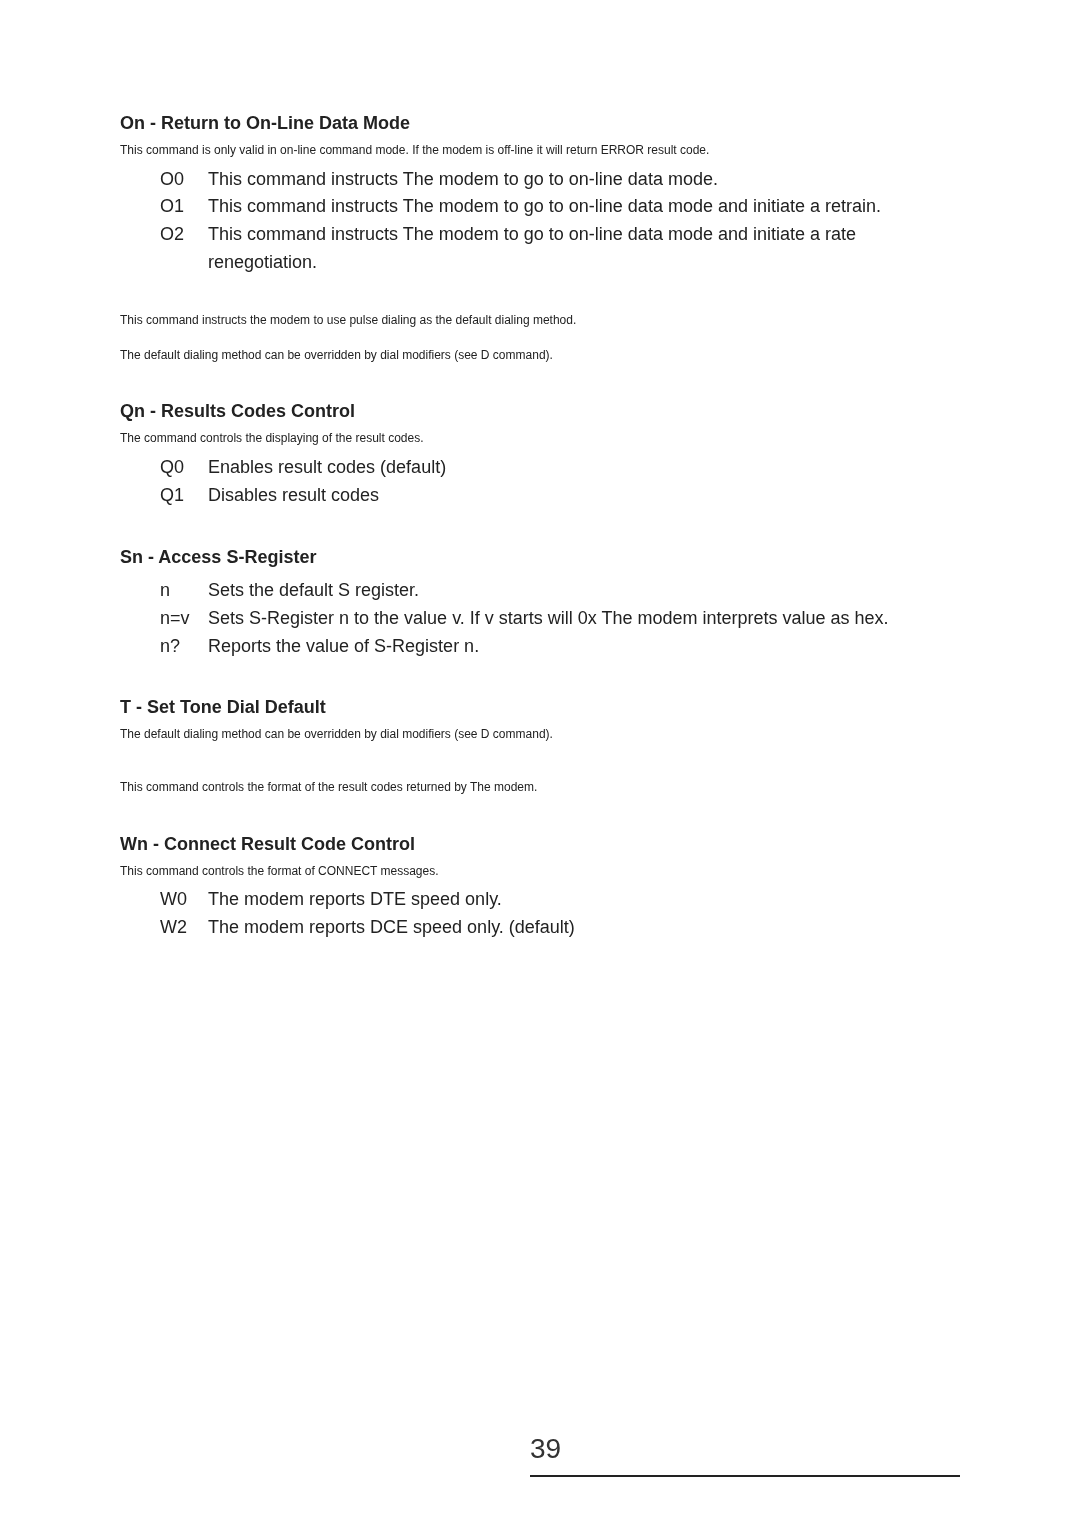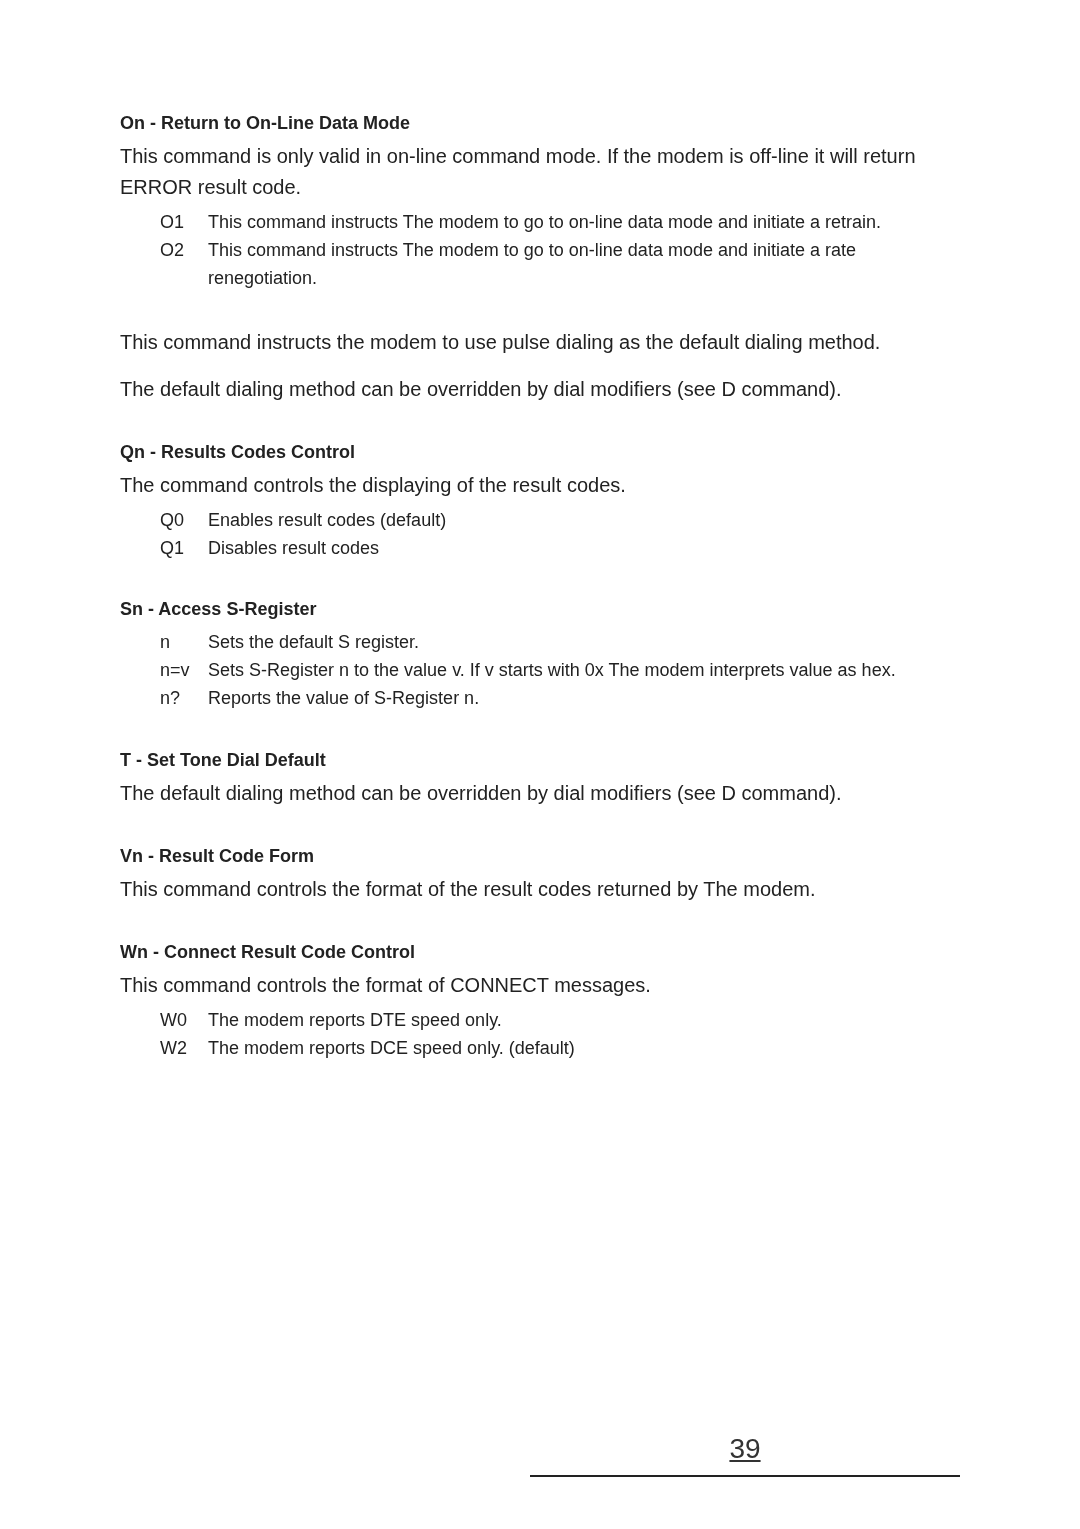--- a/index.html
+++ b/index.html
@@ -21,21 +21,21 @@
   .section {
     margin-bottom: 34px;
   }
   .heading {
     font-weight: bold;
     font-size: 18px;
     line-height: 1.5;
     margin-bottom: 4px;
   }
   .para {
-    font-size: 20px;
+    font-size: 12px;
     line-height: 1.55;
   }
   .para + .para {
     margin-top: 16px;
   }
   .items {
     margin-top: 6px;
   }
   .item-row {
     display: flex;
@@ -47,42 +47,45 @@
     width: 48px;
     flex: 0 0 48px;
   }
   .item-text {
     flex: 1 1 auto;
   }
   .footer {
     position: absolute;
     right: 120px;
     bottom: 52px;
-    text-align: center;
+    text-align: left;
     font-size: 28px;
     color: #333;
-    text-decoration: underline;
   }
   .footer-line {
     border-top: 2px solid #222;
     width: 430px;
     margin-left: auto;
     margin-bottom: 0;
     margin-top: 10px;
   }
 </style>
 </head>
 <body>
 
 <div class="page">
 
   <div class="section">
     <div class="heading">On - Return to On-Line Data Mode</div>
     <div class="para">This command is only valid in on-line command mode. If the modem is off-line it will return ERROR result code.</div>
     <div class="items">
+      <div class="item-row">
+        <div class="item-code">O0</div>
+        <div class="item-text">This command instructs The modem to go to on-line data mode.</div>
+      </div>
       <div class="item-row">
         <div class="item-code">O1</div>
         <div class="item-text">This command instructs The modem to go to on-line data mode and initiate a retrain.</div>
       </div>
       <div class="item-row">
         <div class="item-code">O2</div>
         <div class="item-text">This command instructs The modem to go to on-line data mode and initiate a rate renegotiation.</div>
       </div>
     </div>
   </div>
@@ -109,36 +112,35 @@
 
   <div class="section">
     <div class="heading">Sn - Access S-Register</div>
     <div class="items">
       <div class="item-row">
         <div class="item-code">n</div>
         <div class="item-text">Sets the default S register.</div>
       </div>
       <div class="item-row">
         <div class="item-code">n=v</div>
-        <div class="item-text">Sets S-Register n to the value v. If v starts with 0x The modem interprets value as hex.</div>
+        <div class="item-text">Sets S-Register n to the value v. If v starts will 0x The modem interprets value as hex.</div>
       </div>
       <div class="item-row">
         <div class="item-code">n?</div>
         <div class="item-text">Reports the value of S-Register n.</div>
       </div>
     </div>
   </div>
 
   <div class="section">
     <div class="heading">T - Set Tone Dial Default</div>
     <div class="para">The default dialing method can be overridden by dial modifiers (see D command).</div>
   </div>
 
   <div class="section">
-    <div class="heading">Vn - Result Code Form</div>
     <div class="para">This command controls the format of the result codes returned by The modem.</div>
   </div>
 
   <div class="section">
     <div class="heading">Wn - Connect Result Code Control</div>
     <div class="para">This command controls the format of CONNECT messages.</div>
     <div class="items">
       <div class="item-row">
         <div class="item-code">W0</div>
         <div class="item-text">The modem reports DTE speed only.</div>

